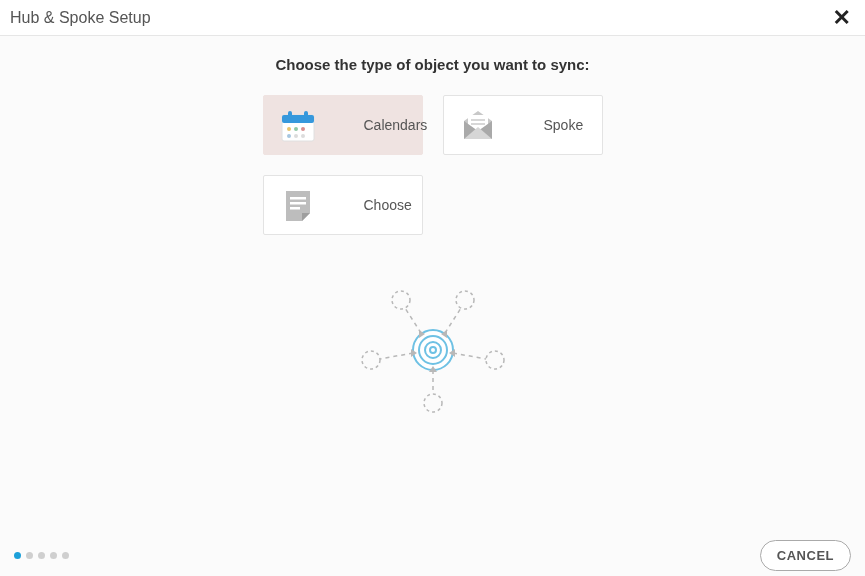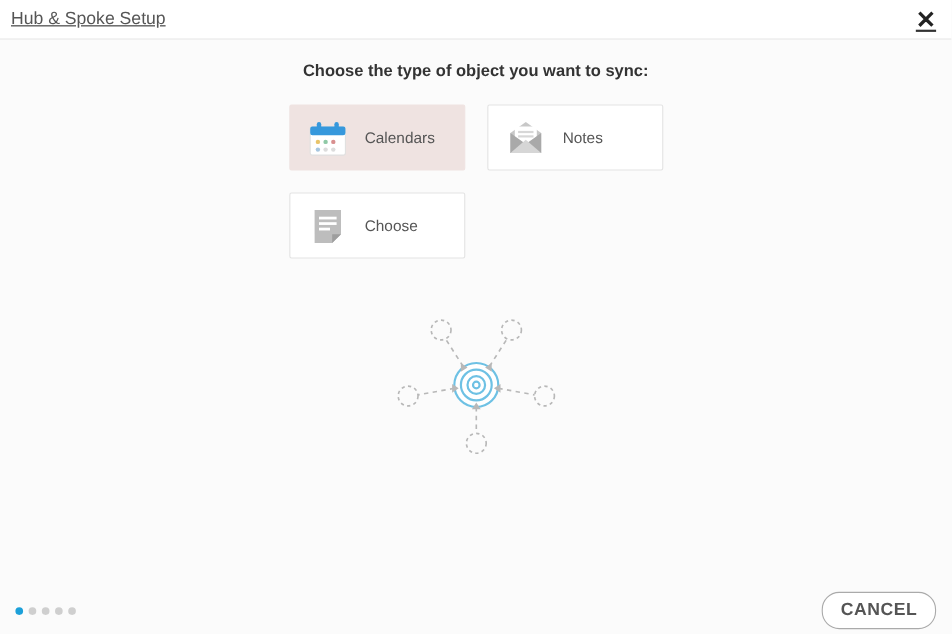--- a/index.html
+++ b/index.html
@@ -1,33 +1,33 @@
 <!DOCTYPE html>
 <html><head>
 <meta charset="utf-8">
 <style>
   * { box-sizing: border-box; margin: 0; padding: 0; }
   html, body { width: 865px; height: 576px; font-family: -apple-system, "Segoe UI", "Helvetica Neue", Arial, sans-serif; background:#fbfbfb; color:#333; overflow:hidden; }
   .modal { width:865px; height:576px; display:flex; flex-direction:column; background:#fbfbfb; }
-  .header { height:36px; background:#ffffff; border-bottom:1px solid #e6e6e6; display:flex; align-items:center; justify-content:space-between; padding:0 10px;text-decoration:underline; }
+  .header { height:36px; background:#ffffff; border-bottom:1px solid #e6e6e6; display:flex; align-items:center; justify-content:space-between; padding:0 10px; }
   .header-title { font-size:16px; color:#555; font-weight:500; }
   .close-btn { font-size:22px; font-weight:700; color:#222; cursor:pointer; line-height:1; padding:2px 4px; }
   .content { flex:1; display:flex; flex-direction:column; align-items:center; padding-top:20px; }
   .instruction { font-size:15px; font-weight:700; color:#333; margin-bottom:22px; }
   .grid { display:grid; grid-template-columns:160px 160px; grid-template-rows:60px 60px; gap:20px; }
-  .option { border:1px solid #e3e3e3; background:#ffffff; display:flex; align-items:center; padding:0 14px; cursor:pointer; border-radius:2px; }
+  .option { border:1px solid #e3e3e3; background:#ffffff; display:flex; align-items:center; padding:0 14px; cursor:pointer; border-radius:2px;gap:32px; }
   .option.selected { background:#efe3e1; border-color:#efe3e1; }
   .opt-icon { width:40px; height:36px; display:flex; align-items:center; justify-content:center; margin-right:14px; }
   .opt-label { font-size:14px; color:#555; }
   .hub-img { margin-top:50px; }
   .footer { position:absolute; bottom:0; left:0; right:0; height:42px; display:flex; align-items:center; justify-content:space-between; padding:0 14px; }
   .dots { display:flex; gap:5px; align-items:center; }
   .dot { width:7px; height:7px; border-radius:50%; background:#cfcfcf; }
   .dot.active { background:#1ca0d9; }
-  .cancel-btn { border:1px solid #aaa; background:#fff; color:#555; font-size:16px; font-weight:700; letter-spacing:.5px; padding:7px 16px; border-radius:16px; cursor:pointer; }
+  .cancel-btn { border:1px solid #aaa; background:#fff; color:#555; font-size:13px; font-weight:700; letter-spacing:.5px; padding:7px 16px; border-radius:16px; cursor:pointer; }
 </style>
 </head>
 <body>
 
 <div class="modal">
 
   <div class="header">
     <div class="header-title">Hub &amp; Spoke Setup</div>
     <div class="close-btn">
       <span>✕</span>
@@ -62,21 +62,21 @@
         <div class="opt-icon">
           <svg width="40" height="36" viewBox="0 0 40 36">
             <path d="M6 14 L20 4 L34 14 V32 H6 Z" fill="#c8c8c8"></path>
             <rect x="10" y="8" width="20" height="20" fill="#ffffff"></rect>
             <rect x="13" y="12" width="14" height="2" fill="#d7d7d7"></rect>
             <rect x="13" y="16" width="14" height="2" fill="#d7d7d7"></rect>
             <path d="M6 14 L20 24 L34 14 V32 H6 Z" fill="#a9a9a9"></path>
             <path d="M6 32 L20 20 L34 32 Z" fill="#d6d6d6"></path>
           </svg>
         </div>
-        <div class="opt-label">Notes</div>
+        <div class="opt-label">Spoke</div>
       </div>
 
       <div class="option">
         <div class="opt-icon">
           <svg width="40" height="36" viewBox="0 0 40 36">
             <path d="M8 4 H32 V26 L24 34 H8 Z" fill="#bdbdbd"></path>
             <path d="M24 34 V26 H32 Z" fill="#9e9e9e"></path>
             <rect x="12" y="10" width="16" height="2.5" fill="#ffffff"></rect>
             <rect x="12" y="15" width="16" height="2.5" fill="#ffffff"></rect>
             <rect x="12" y="20" width="10" height="2.5" fill="#ffffff"></rect>

